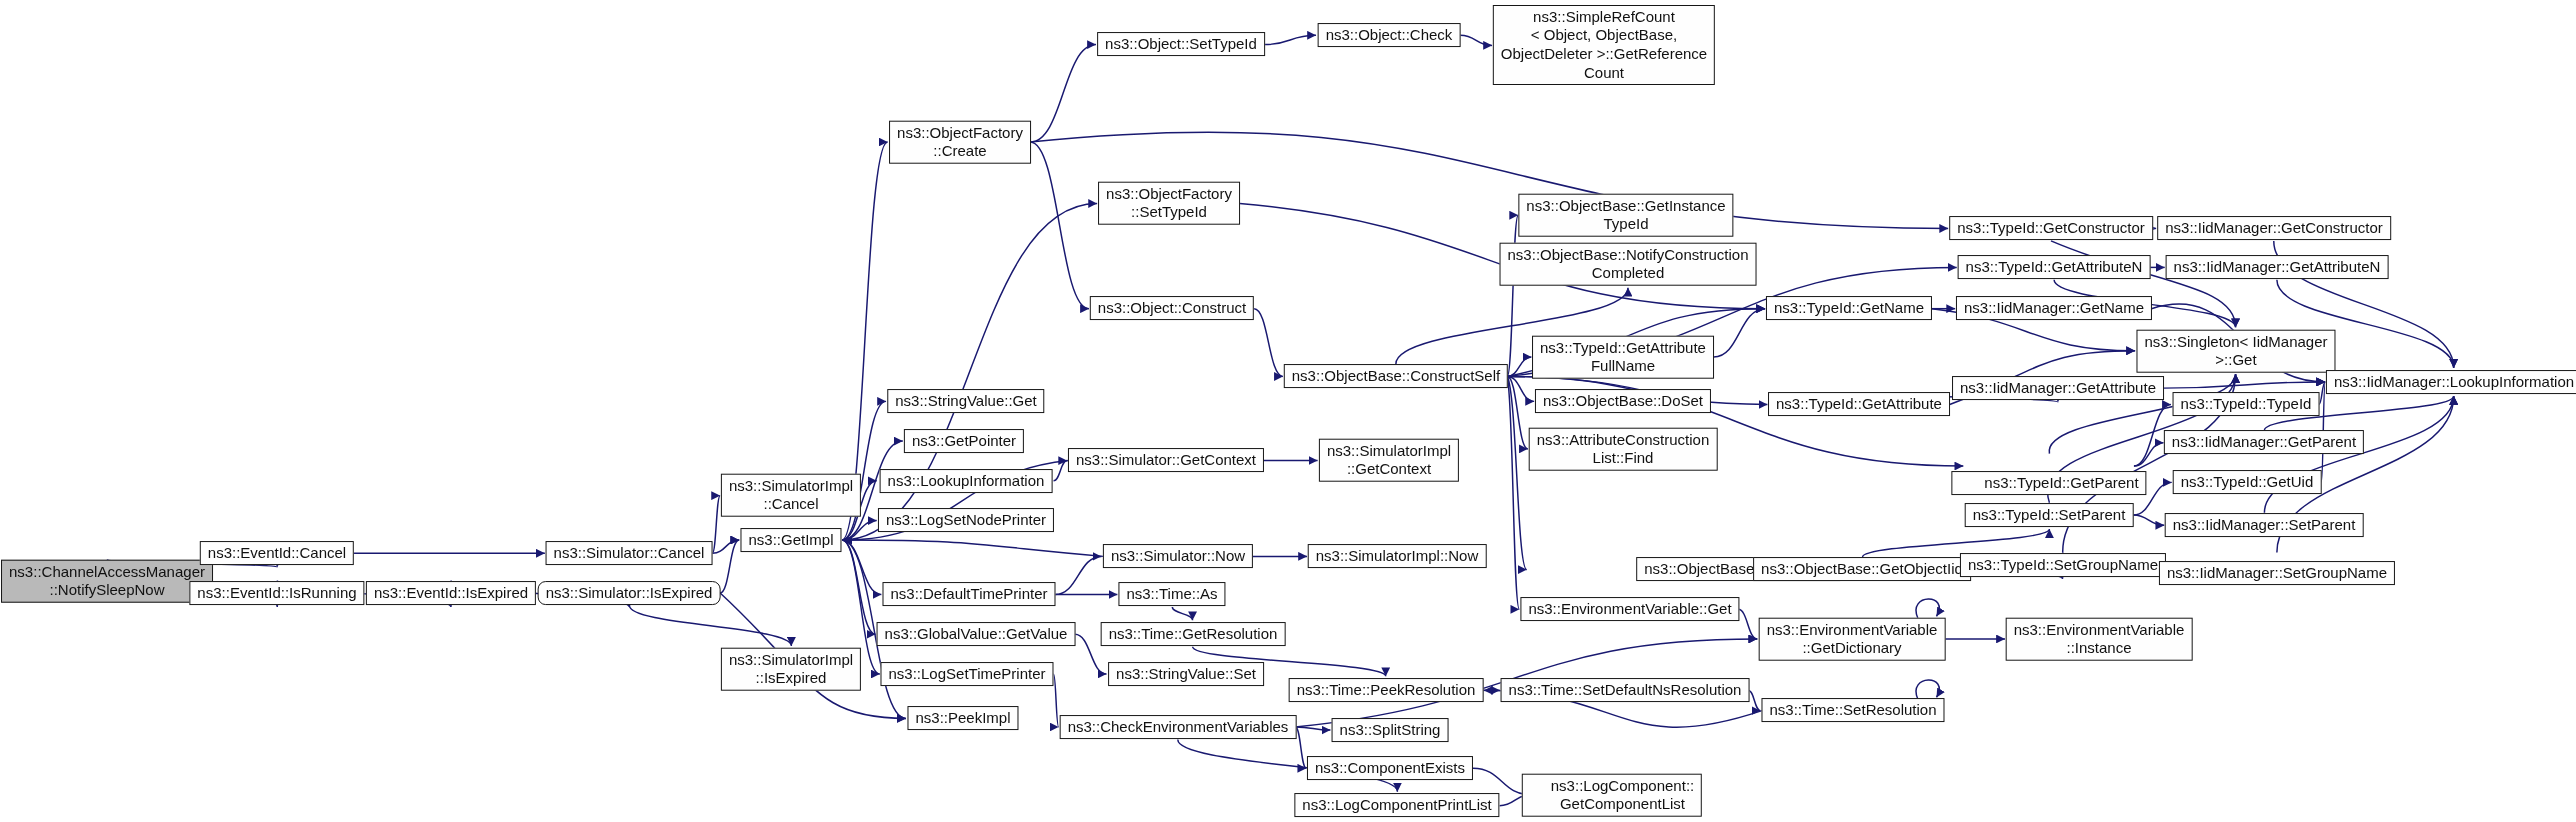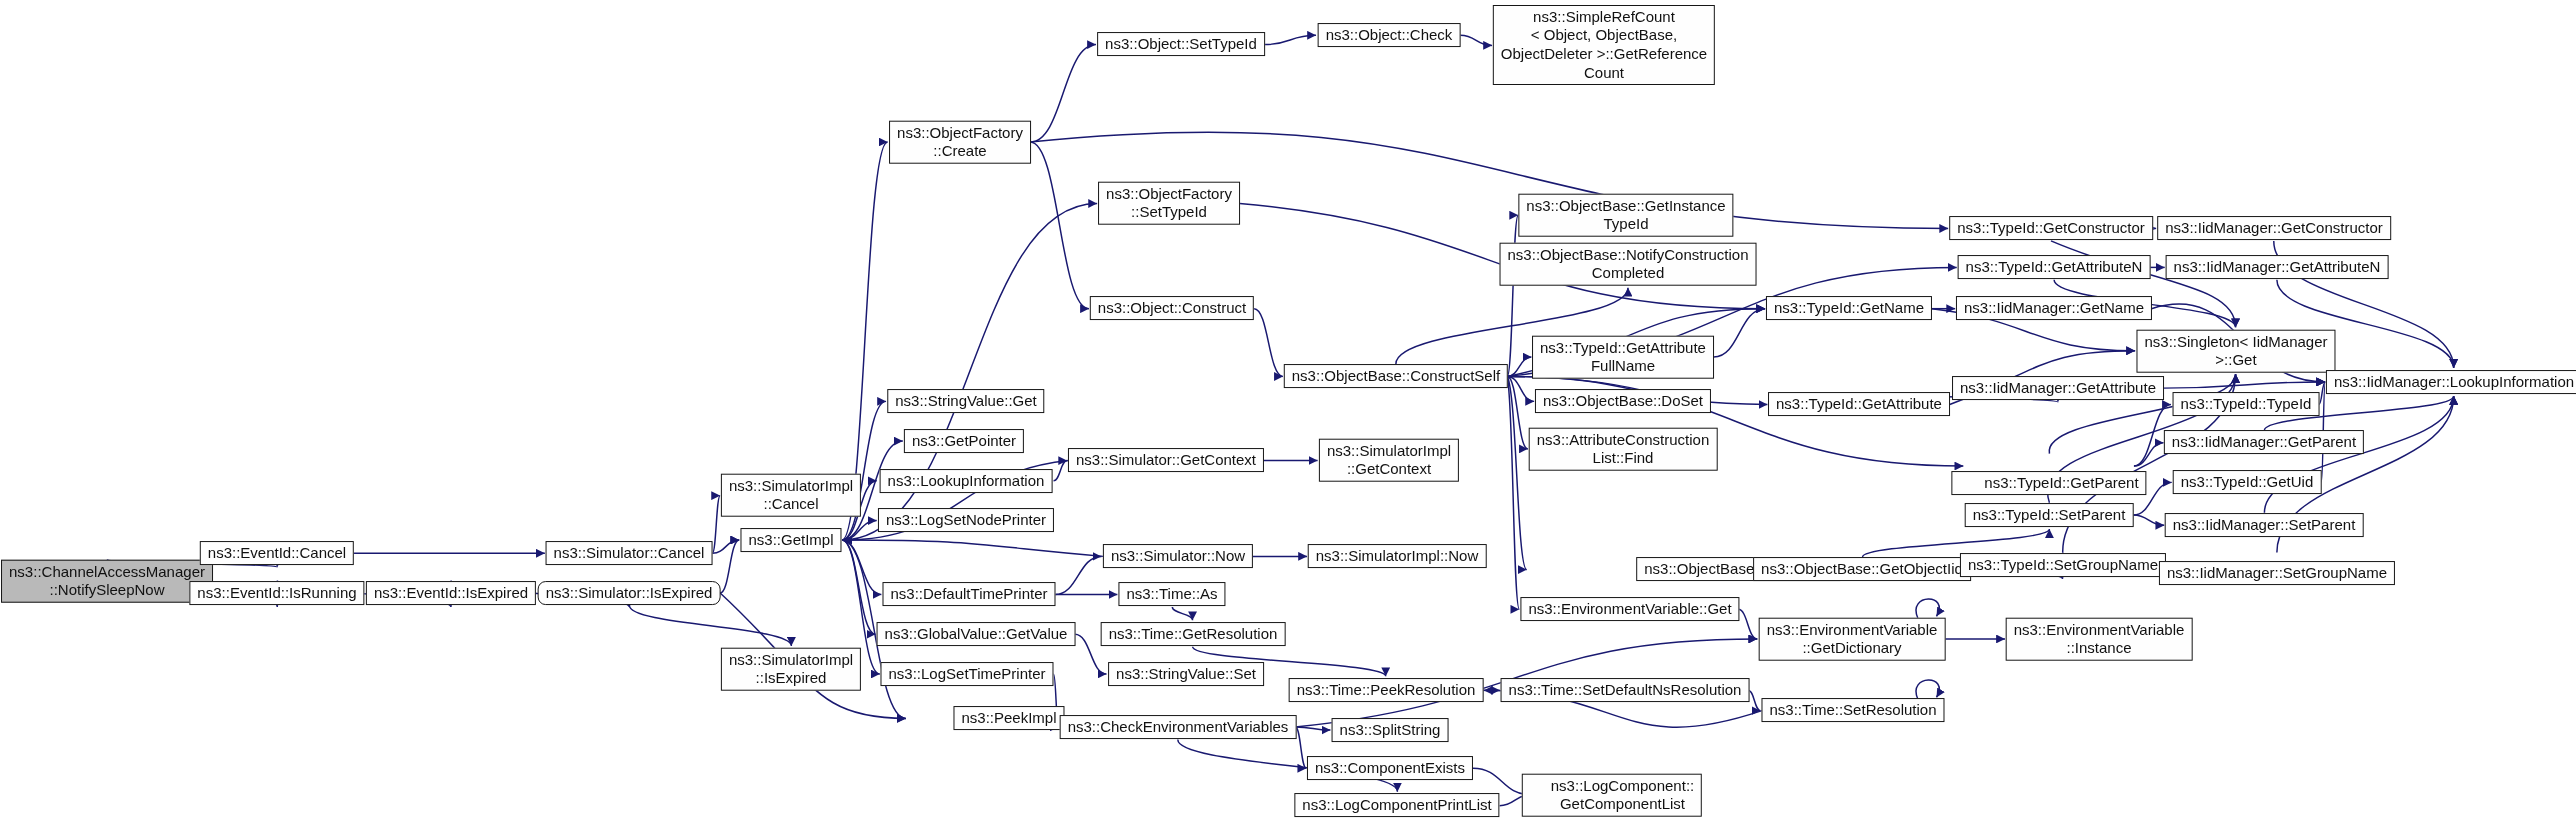--- a/index.html
+++ b/index.html
@@ -220,21 +220,21 @@
     </div>
     <div class="node" style="left: 1193px; top: 634px;">
       <div class="lbl">ns3::Time::GetResolution</div>
     </div>
     <div class="node" style="left: 1186px; top: 674px;">
       <div class="lbl">ns3::StringValue::Set</div>
     </div>
     <div class="node" style="left: 967px; top: 674px;">
       <div class="lbl">ns3::LogSetTimePrinter</div>
     </div>
-    <div class="node" style="left: 1009px; top: 718px;">
+    <div class="node" style="left: 963px; top: 718px;">
       <div class="lbl">ns3::PeekImpl</div>
     </div>
     <div class="node" style="left: 1178px; top: 727px;">
       <div class="lbl">ns3::CheckEnvironmentVariables</div>
     </div>
     <div class="node" style="left: 1386px; top: 690px;">
       <div class="lbl">ns3::Time::PeekResolution</div>
     </div>
     <div class="node" style="left: 1625px; top: 690px;">
       <div class="lbl">ns3::Time::SetDefaultNsResolution</div>

